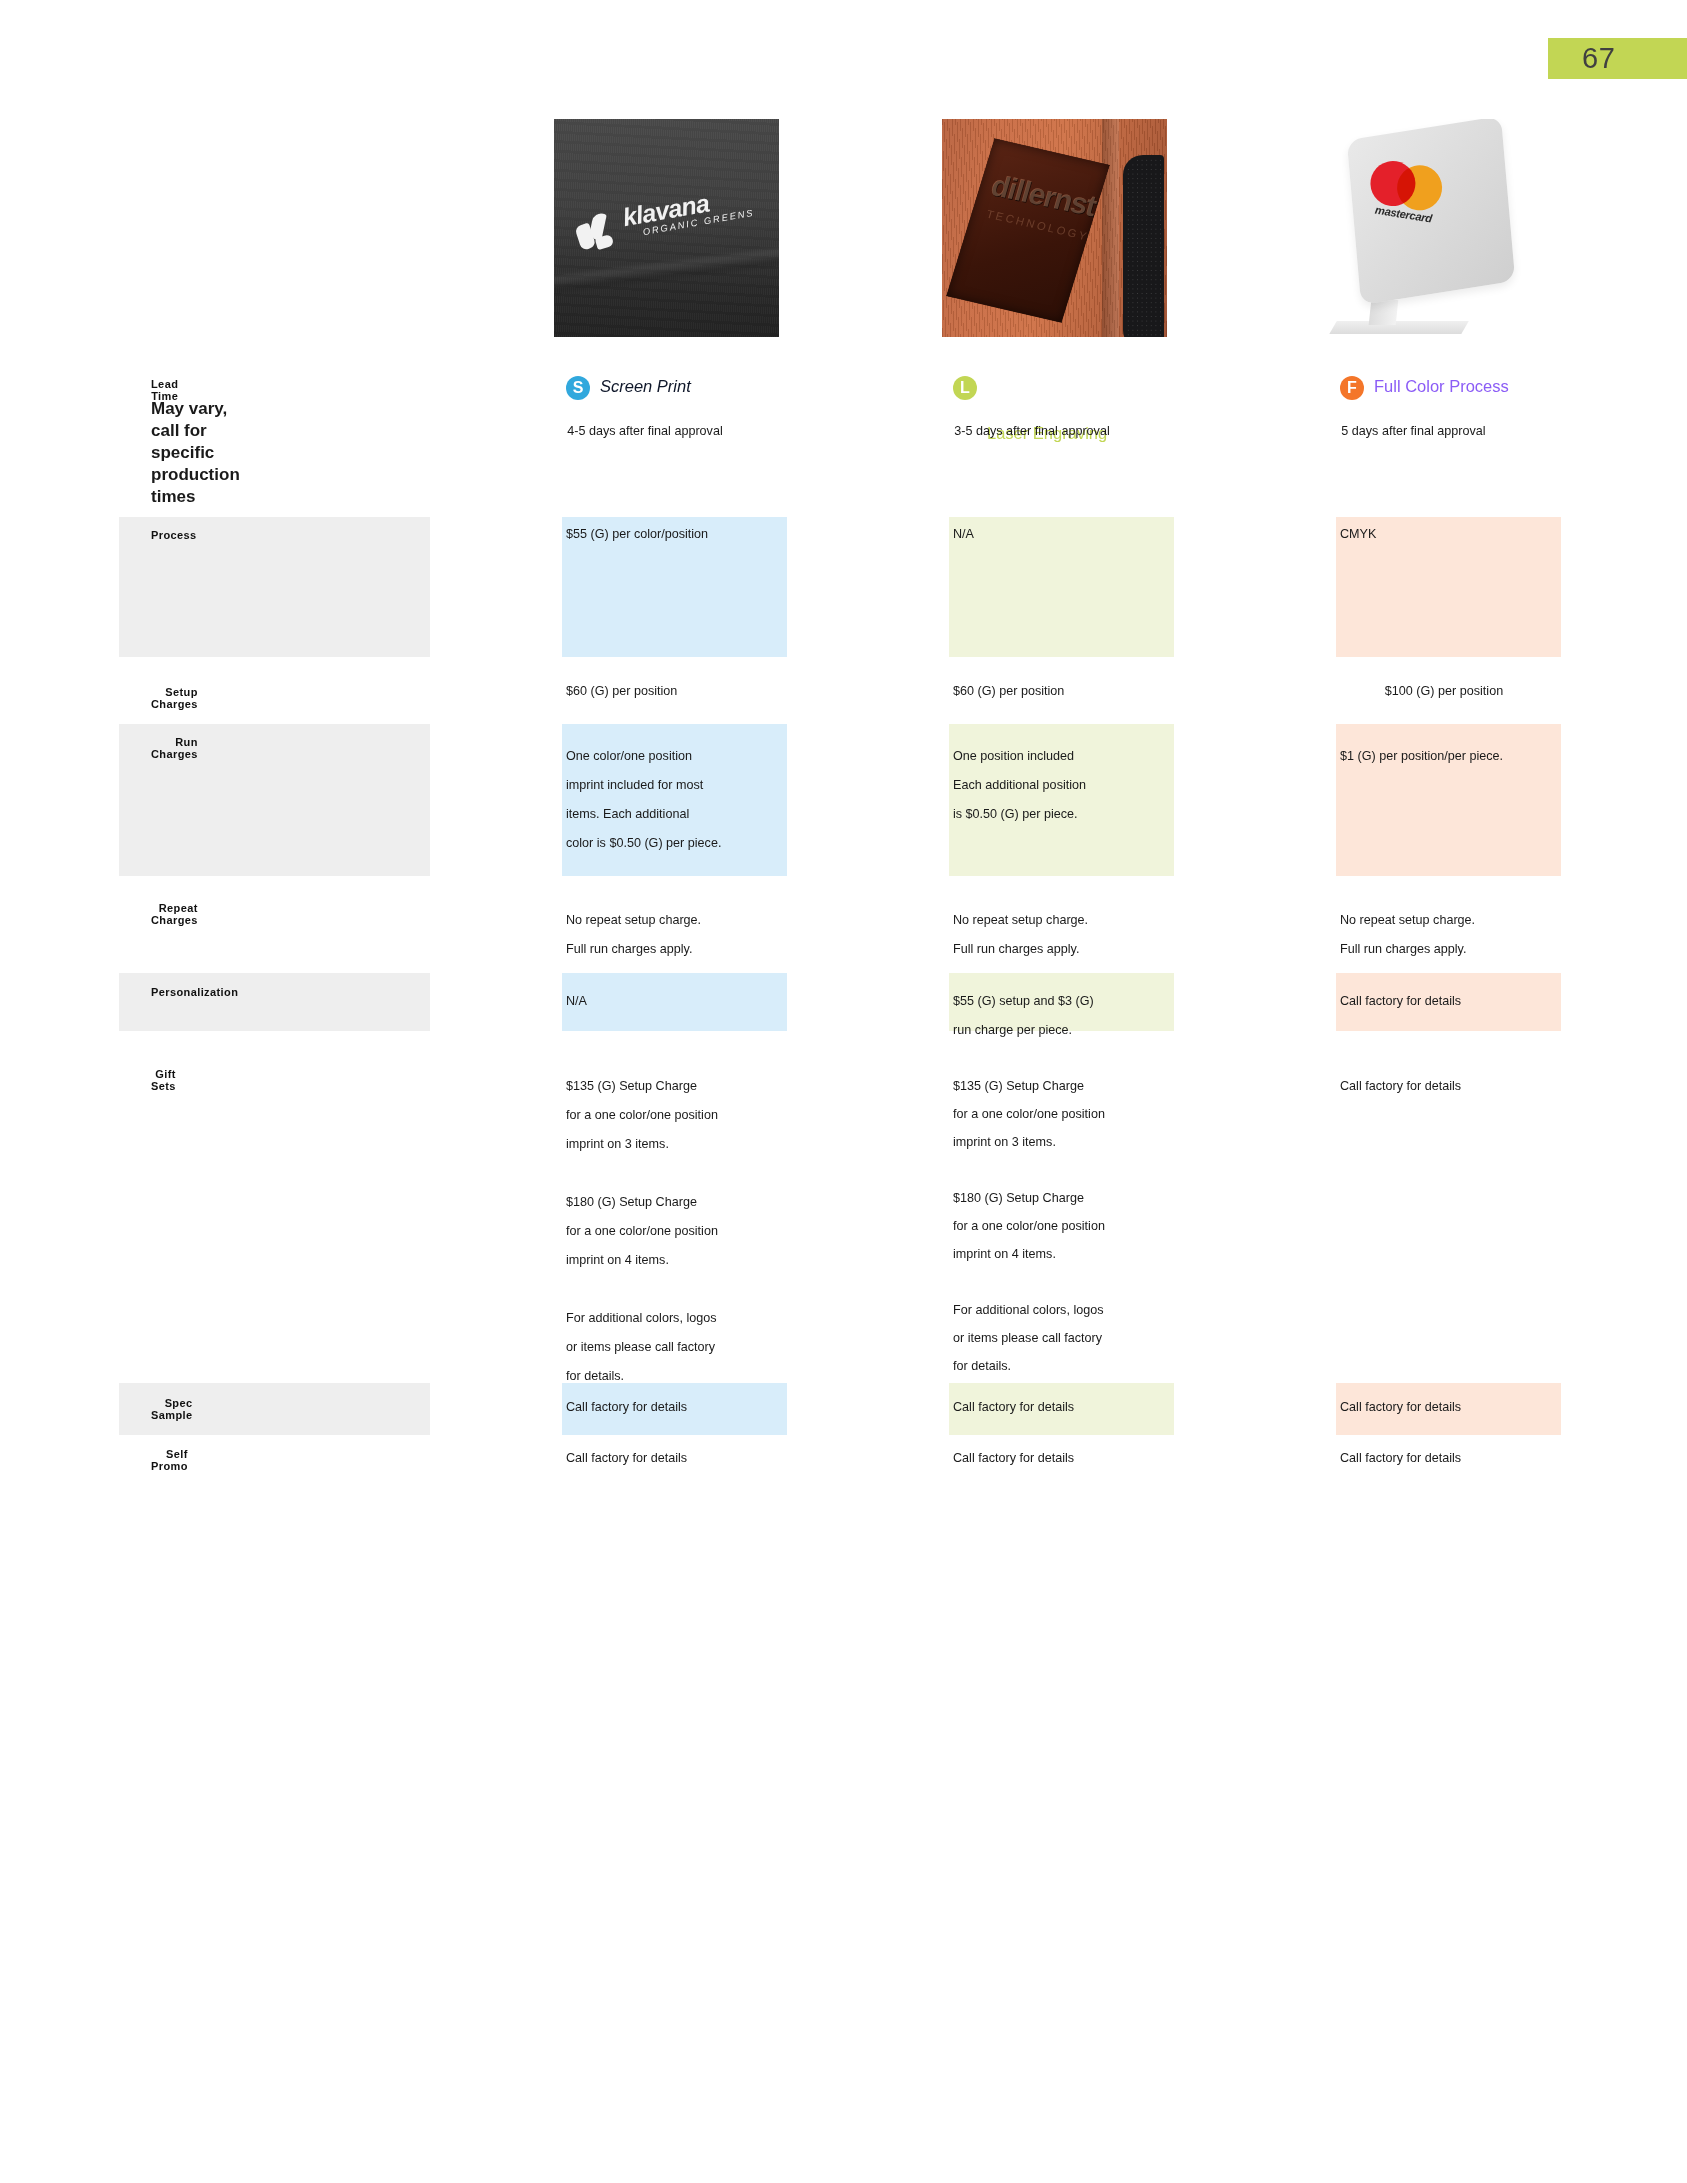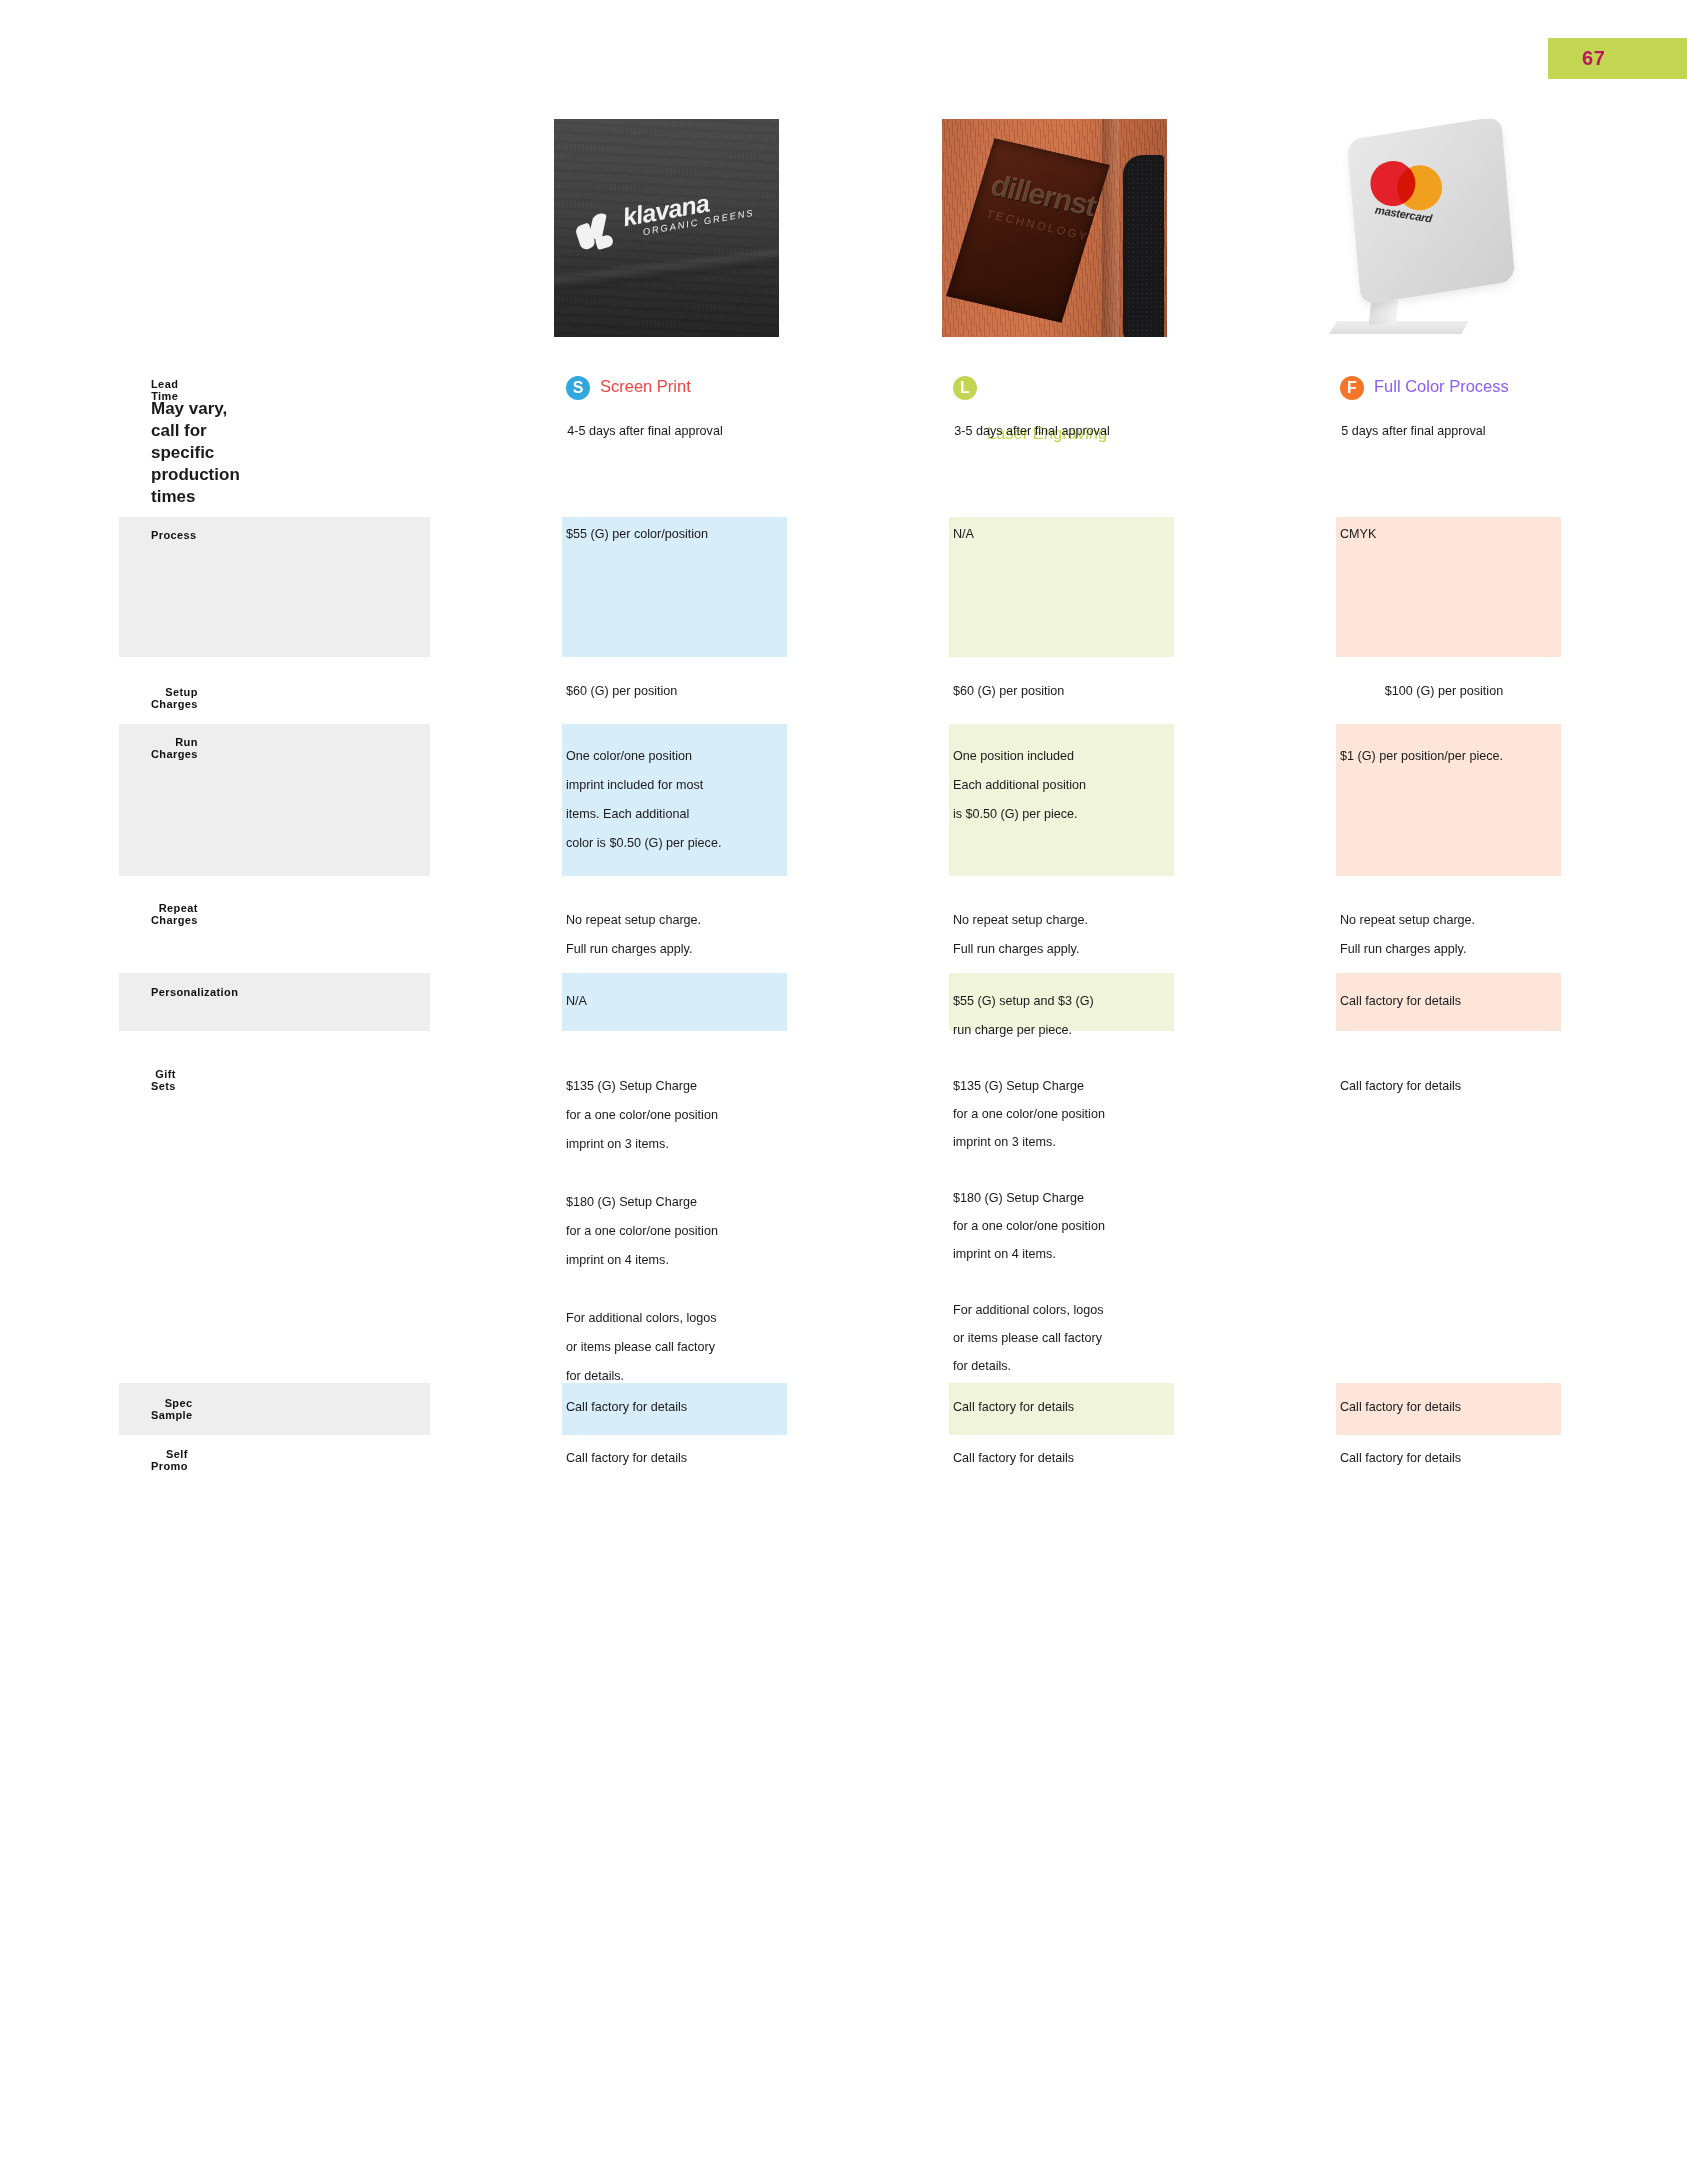--- a/index.html
+++ b/index.html
@@ -22,24 +22,24 @@
     left: 1548px;
     top: 38px;
     width: 139px;
     height: 41px;
     background: #c2d654;
   }
   #page-badge .num {
     position: absolute;
     left: 34px;
     top: 5.3px;
-    font-size: 20px;
-    font-weight: bold;
+    font-size: 29px;
+    font-weight: normal;
     letter-spacing: 0.7px;
-    color: #be185d;
+    color: #404040;
     line-height: 30px;
   }
 
   
   .photo {
     position: absolute;
     top: 119px;
     width: 225px;
     height: 218px;
     overflow: hidden;
@@ -304,21 +304,21 @@
     </div>
   </div>
 </div>
 
 <div id="table">
     <div class="rowlabel" style="left: 151px; top: 378px;">Lead Time</div>
     <div class="sublabel" style="left: 151px; top: 398px;">May vary, call for specific
 production times</div>
     <div class="method" style="left: 566px; top: 376px;">
       <span class="badge" style="background: rgb(49, 168, 221);">S</span>
-      <span class="mname" style="color: #ef4444;">Screen Print</span>
+      <span class="mname" style="color: #0f172a; font-style: italic;">Screen Print</span>
       <span class="mdays">4-5 days after final approval</span>
     </div>
     <div class="method" style="left: 953px; top: 376px;">
       <span class="badge" style="background: rgb(194, 214, 84);">L</span>
       <span class="mname" style="color: rgb(194, 214, 84); margin-top: 47px;">Laser Engraving</span>
       <span class="mdays">3-5 days after final approval</span>
     </div>
     <div class="method" style="left: 1340px; top: 376px;">
       <span class="badge" style="background: rgb(244, 118, 42);">F</span>
       <span class="mname" style="color: #8b5cf6;">Full Color Process</span>

